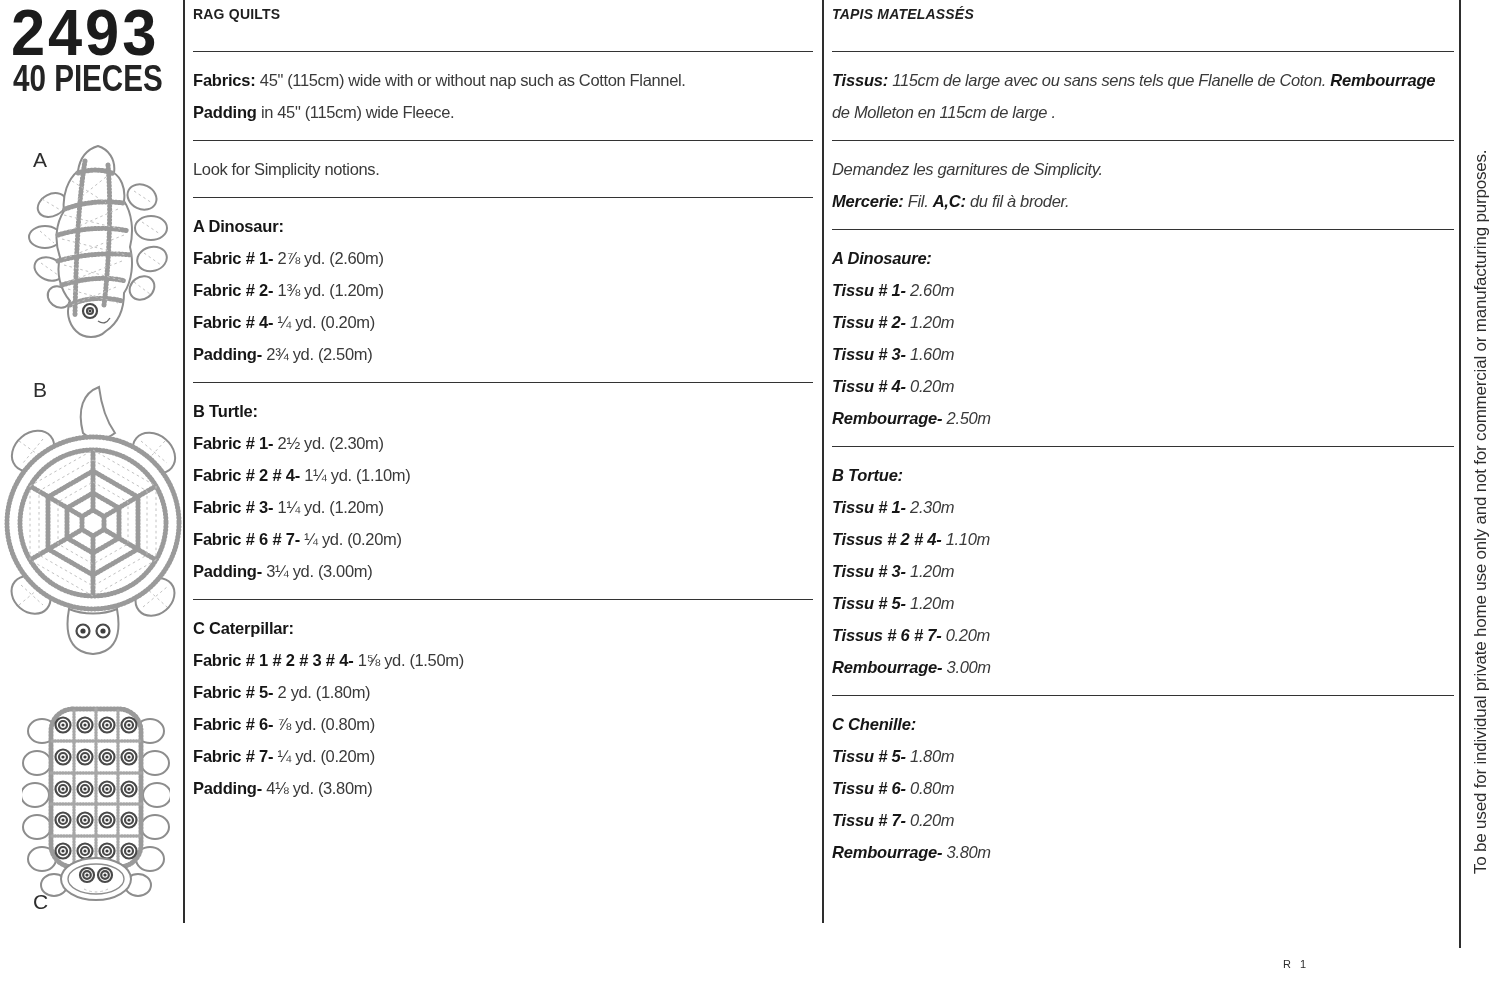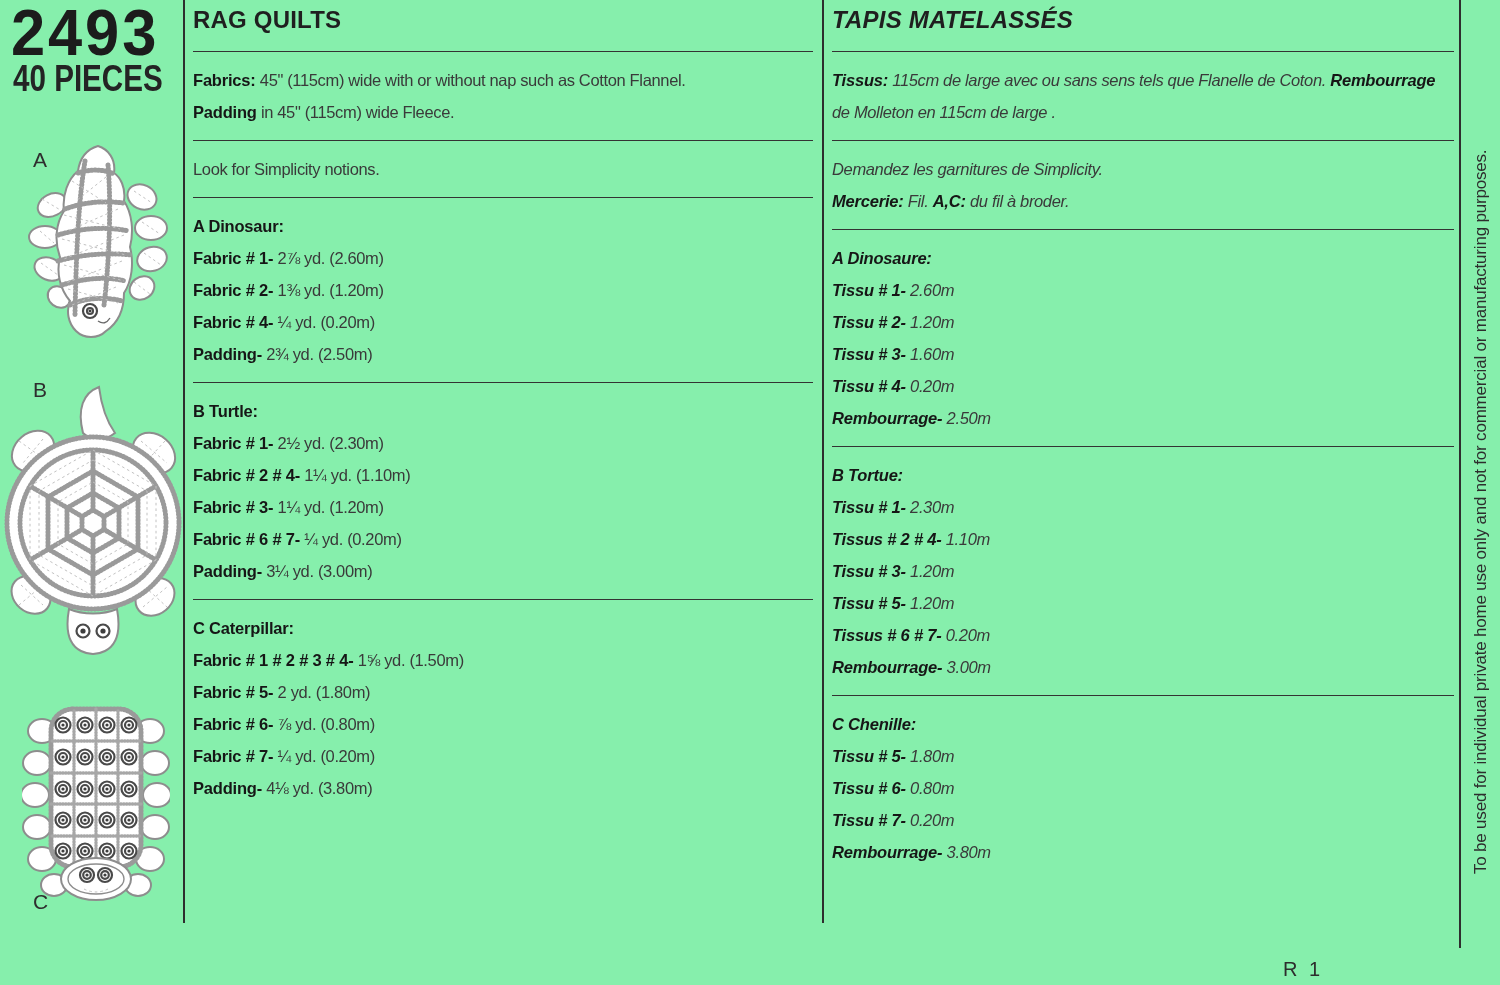--- a/index.html
+++ b/index.html
@@ -1,53 +1,53 @@
 <!DOCTYPE html>
 <html><head>
 <meta charset="utf-8">
 <style>
   html,body{margin:0;padding:0;background:#e8e8e8;}
   #page{
-    position:relative;width:1500px;height:985px;background:#86efac;
+    position:relative;width:1500px;height:985px;background:#ffffff;
     font-family:"Liberation Sans","DejaVu Sans",sans-serif;color:#242424;
     overflow:hidden;
   }
   
   .pattern-number{
     position:absolute;left:11px;top:-4px;font-size:64px;font-weight:bold;
     letter-spacing:3px;color:#1c1c1c;transform:scaleX(0.96);transform-origin:left top;
   }
   .pieces-label{
     position:absolute;left:13px;top:58px;font-size:37px;font-weight:bold;
     color:#242424;transform:scaleX(0.80);transform-origin:left top;letter-spacing:0px;
   }
   .fig-label{position:absolute;font-size:21px;color:#2e2e2e;}
   .fig{position:absolute;}
   
   .vline{position:absolute;top:0;width:1.6px;background:#2e2e2e;}
   
   .col{position:absolute;top:0;}
   .col-title{
-    height:50.5px;box-sizing:border-box;padding-top:6px;font-size:24px;
+    height:50.5px;box-sizing:border-box;padding-top:6px;font-size:14px;
     font-weight:bold;letter-spacing:0.2px;color:#1f1f1f;white-space:nowrap;
   }
   .rule{border-top:1.6px solid #333333;width:100%;}
   .sec{padding:12px 0 12px 0;}
   .line{
     height:32px;line-height:32px;font-size:16.5px;letter-spacing:-0.35px;
     white-space:nowrap;color:#3a3a3a;
   }
   .line .b{font-weight:bold;color:#161616;letter-spacing:-0.2px;}
   
   .side-note{
     position:absolute;left:1471px;top:874px;width:806px;
     transform:rotate(-90deg);transform-origin:0 0;
     font-size:17px;color:#2d2d2d;letter-spacing:-0.2px;white-space:nowrap;
   }
-  .page-ref{position:absolute;left:1283px;top:958px;font-size:20px;color:#2d2d2d;letter-spacing:3px;}
+  .page-ref{position:absolute;left:1283px;top:958px;font-size:11px;color:#2d2d2d;letter-spacing:3px;}
   
   .seam{fill:none;stroke:#9a9a9a;stroke-width:5;stroke-linecap:round;stroke-dasharray:0.8 2.6;}
   .seam-thin{fill:none;stroke:#a7a7a7;stroke-width:3.4;stroke-linecap:round;stroke-dasharray:0.7 2.2;}
   .outline{fill:#ffffff;stroke:#8d8d8d;stroke-width:2;}
   .quilt{fill:none;stroke:#c2c2c2;stroke-width:1;stroke-dasharray:2.6 3;}
   .eye-ring{fill:#ffffff;stroke:#4a4a4a;stroke-width:2.2;}
   .eye-dot{fill:#3d3d3d;stroke:none;}
 </style>
 </head>
 <body>

